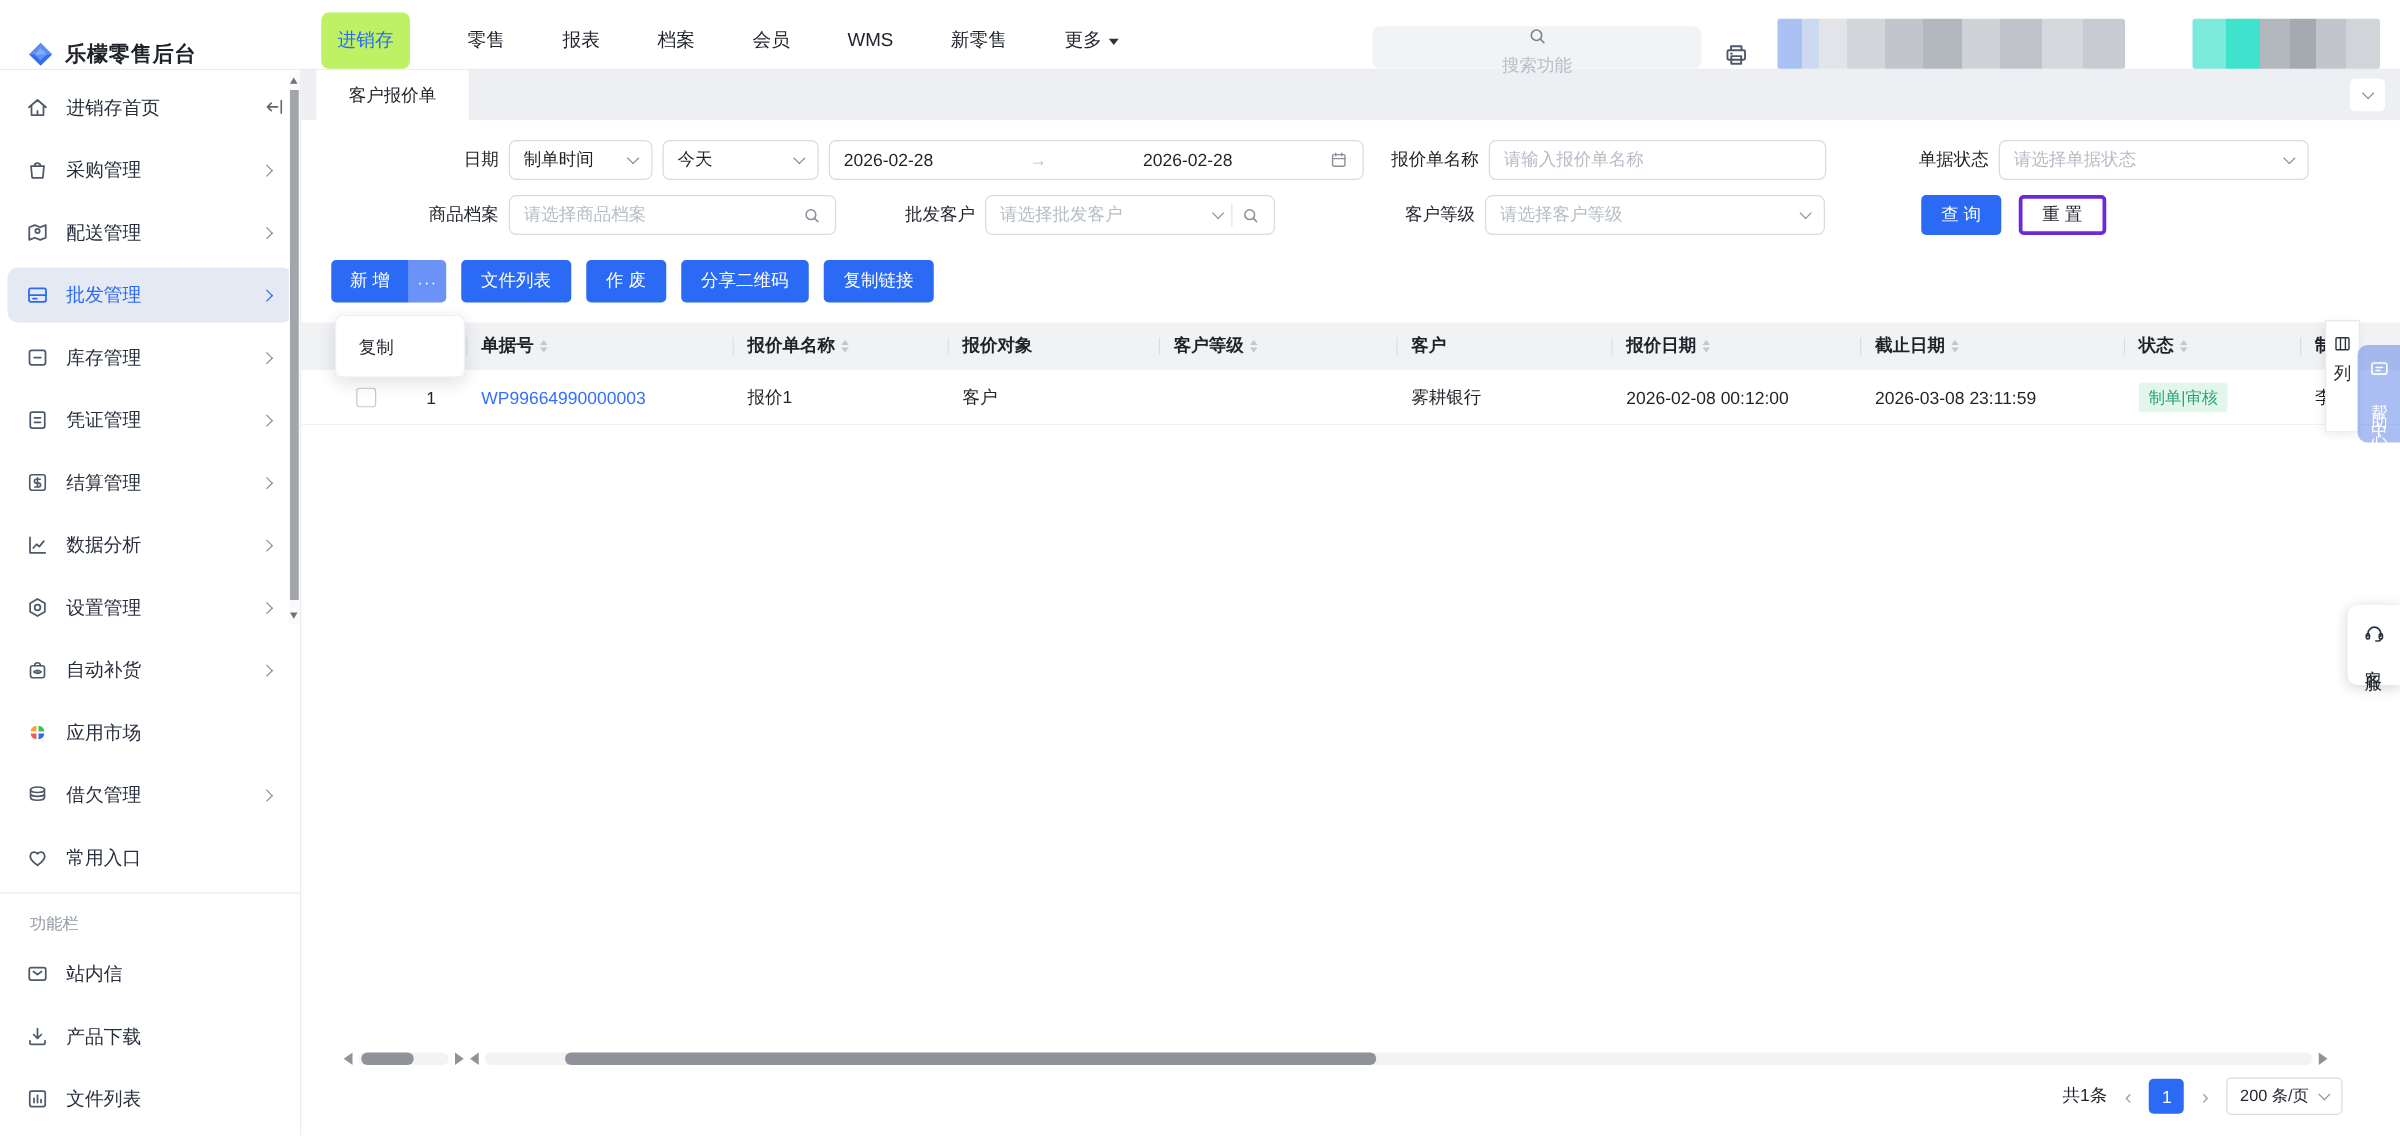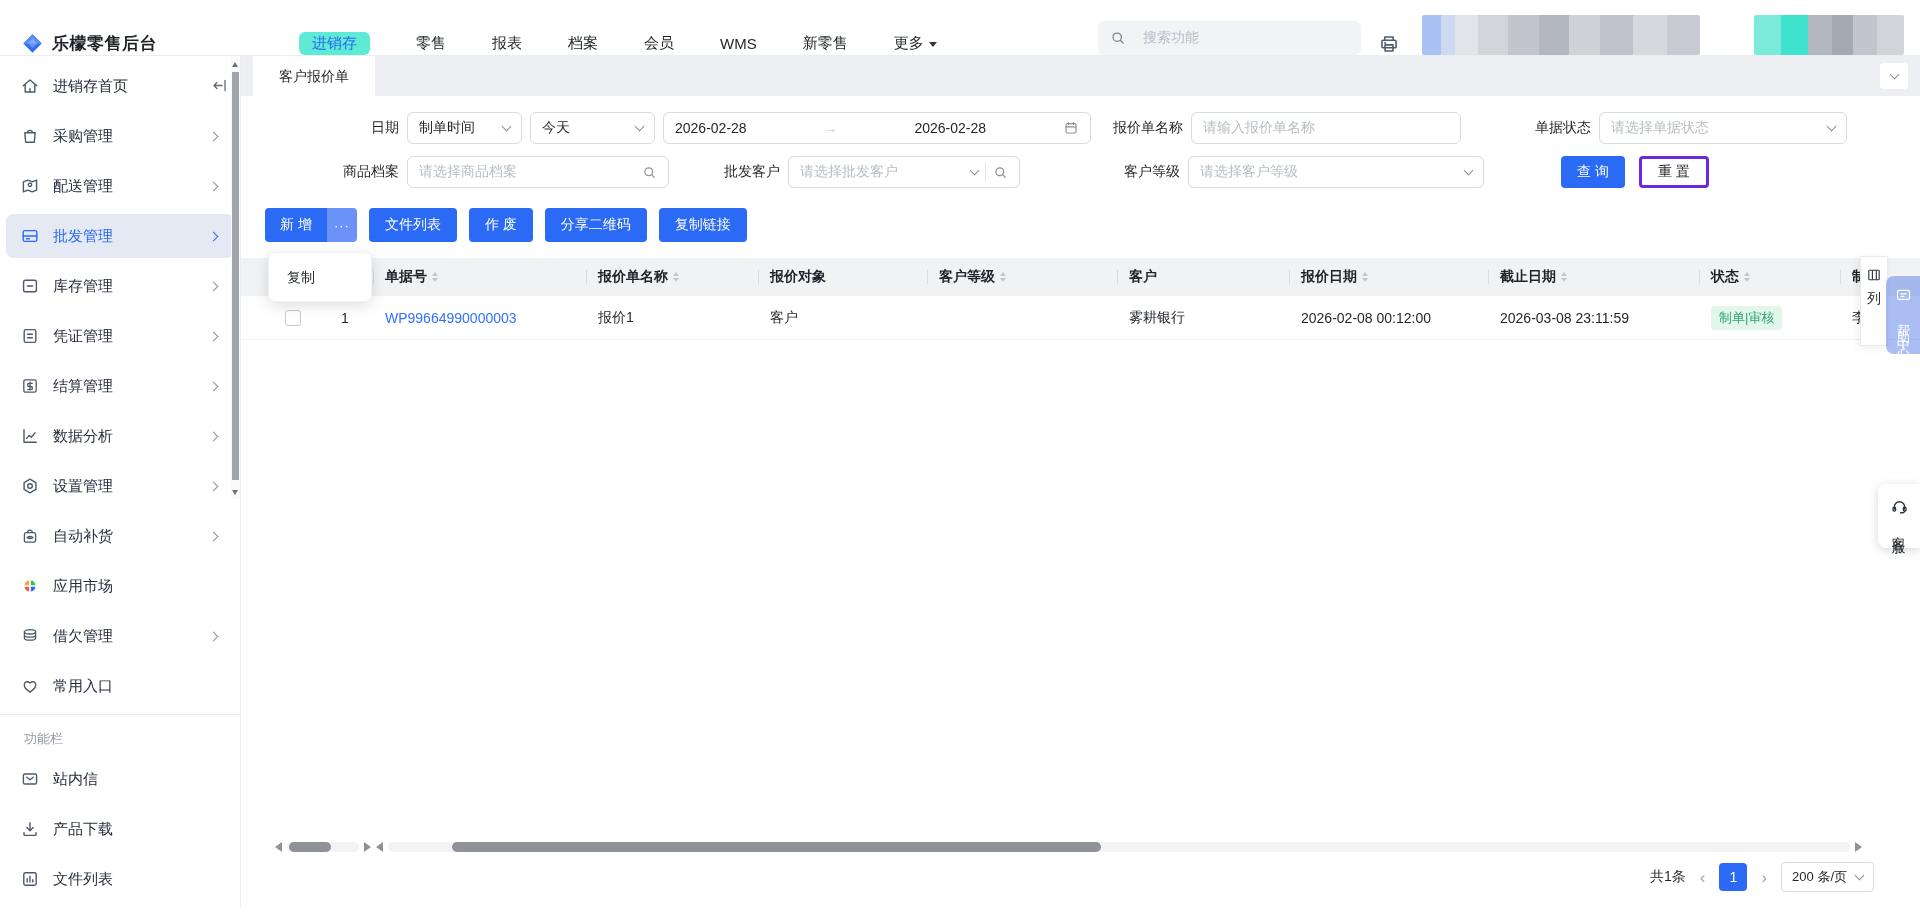--- a/index.html
+++ b/index.html
@@ -6,23 +6,23 @@
 html,body { width:1920px; height:912px; }
 body { position:relative; font-family:"Liberation Sans","DejaVu Sans",sans-serif; font-size:14px; color:#1f2329; background:#fff; overflow:hidden; }
 svg { display:block; }
 
 
 .topbar { position:absolute; top:0; left:0; width:1920px; height:56px; background:#fff; border-bottom:1px solid #ebedf0; display:flex; align-items:flex-end; padding:0 16px 0 22px; z-index:60; }
 .logo { display:flex; align-items:center; gap:9px; cursor:pointer; }
 .logo-title { font-size:17px; font-weight:bold; letter-spacing:.5px; }
 .topnav { display:flex; align-items:center; gap:46px; margin-left:100px; }
 .nav-item { font-size:15px; color:#1f2329; cursor:pointer; white-space:nowrap; display:flex; align-items:center; gap:5px; }
-.nav-item.active { background:#5eead4; color:#2a6af5; padding:2px 13px; border-radius:6px;margin-left:42px; }
+.nav-item.active { background:#bef264; color:#2a6af5; padding:13px 13px; border-radius:6px; }
 .caret-down { width:0; height:0; border-left:4px solid transparent; border-right:4px solid transparent; border-top:5px solid #30353d; margin-top:2px; }
-.top-search { margin-left:auto; width:263px; height:34px; background:#f2f3f5; border-radius:6px; display:flex; align-items:center; gap:17px; padding:0 12px; color:#a9aeb8; cursor:text; }
+.top-search { margin-left:auto; width:263px; height:34px; background:#f2f3f5; border-radius:6px; display:flex; align-items:center; gap:7px; padding:0 12px; color:#a9aeb8; cursor:text;flex-direction:column; }
 .top-search svg { color:#7d828c; }
 .printer-btn { margin-left:17px; color:#4e5969; cursor:pointer; }
 .mosaic { height:40px; border-radius:2px; }
 .mosaic-a { width:278px; margin-left:22px;
   background:linear-gradient(90deg,#a9c2f3 0 7%,#cdd9f0 7% 12%,#e2e4e9 12% 20%,#d2d5da 20% 31%,#c2c6cc 31% 42%,#b3b7be 42% 53%,#cfd2d7 53% 64%,#bfc3c9 64% 76%,#d5d8dd 76% 88%,#c8cbd1 88% 100%); }
 .mosaic-b { width:150px; margin-left:54px;
   background:linear-gradient(90deg,#7ceadb 0 18%,#3fe2cc 18% 36%,#b3b7be 36% 52%,#a5a9b0 52% 66%,#c2c5cb 66% 82%,#d1d4d9 82% 100%); }
 
 
 .sidebar { position:absolute; top:56px; left:0; width:241px; bottom:4px; background:#fff; border-right:1px solid #ebedf0; z-index:40; }
@@ -50,21 +50,21 @@
 
 .filters { padding-top:16px; }
 .frow { display:flex; align-items:center; height:32px; margin-bottom:12px; padding-left:24px; }
 .flabel { width:134px; text-align:right; margin-right:8px; flex:none; }
 .flabel2 { margin-right:8px; flex:none; }
 .ml22{margin-left:22px}.ml74{margin-left:74px}.ml55{margin-left:55px}.ml104{margin-left:104px}.ml77{margin-left:77px}
 .ctrl { height:32px; border:1px solid #d8dbe2; border-radius:6px; display:flex; align-items:center; padding:0 11px; gap:7px; background:#fff; cursor:pointer; }
 .ctrl .grow { flex:1; overflow:hidden; white-space:nowrap; }
 .ph { color:#b7bcc6; }
 .chev { width:7px; height:7px; border-right:1.4px solid #8a9099; border-bottom:1.4px solid #8a9099; transform:rotate(45deg); flex:none; margin-top:-3px; }
-.w115{width:115px}.w125{width:125px}.w428{width:428px}.w270{width:270px}.w248{width:248px}.w262{width:262px}.w232{width:232px}.w268{width:296px}
+.w115{width:115px}.w125{width:125px}.w428{width:428px}.w270{width:270px}.w248{width:248px}.w262{width:262px}.w232{width:232px}.w268{width:272px}
 .dr-arrow { color:#c0c4cc; }
 .vdiv { width:1px; height:18px; background:#e2e4e9; }
 .icon-gray { color:#8a9099; }
 
 .btn { height:34px; padding:0 16px; border-radius:4px; border:none; font-size:14px; cursor:pointer; font-family:inherit; white-space:nowrap; }
 .btn.primary { background:#2a6af5; color:#fff; }
 .btn.sm { height:32px; }
 .btn.plain { background:#fff; border:3px solid #6d28d9; color:#1f2329; }
 
 .actions { margin-top:20px; padding-left:24px; display:flex; gap:12px; position:relative; }

